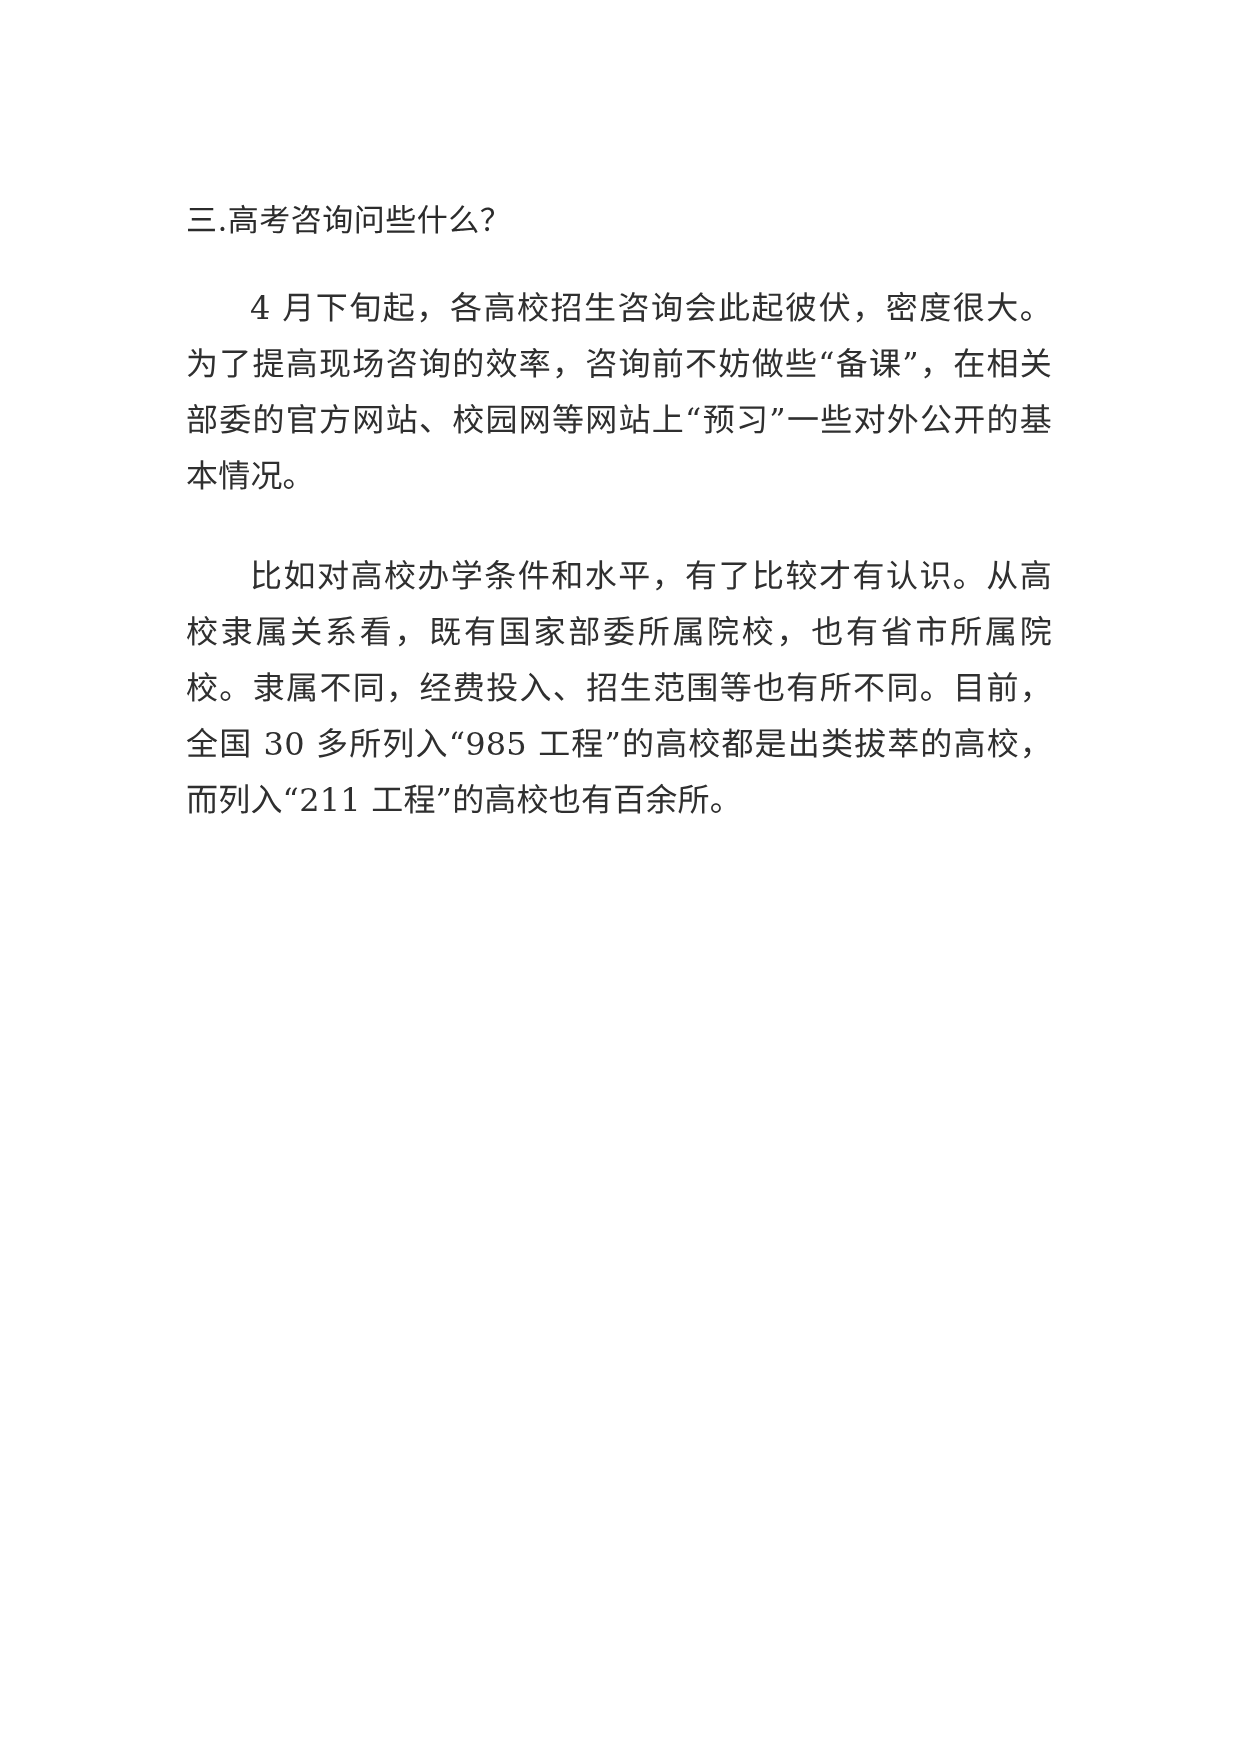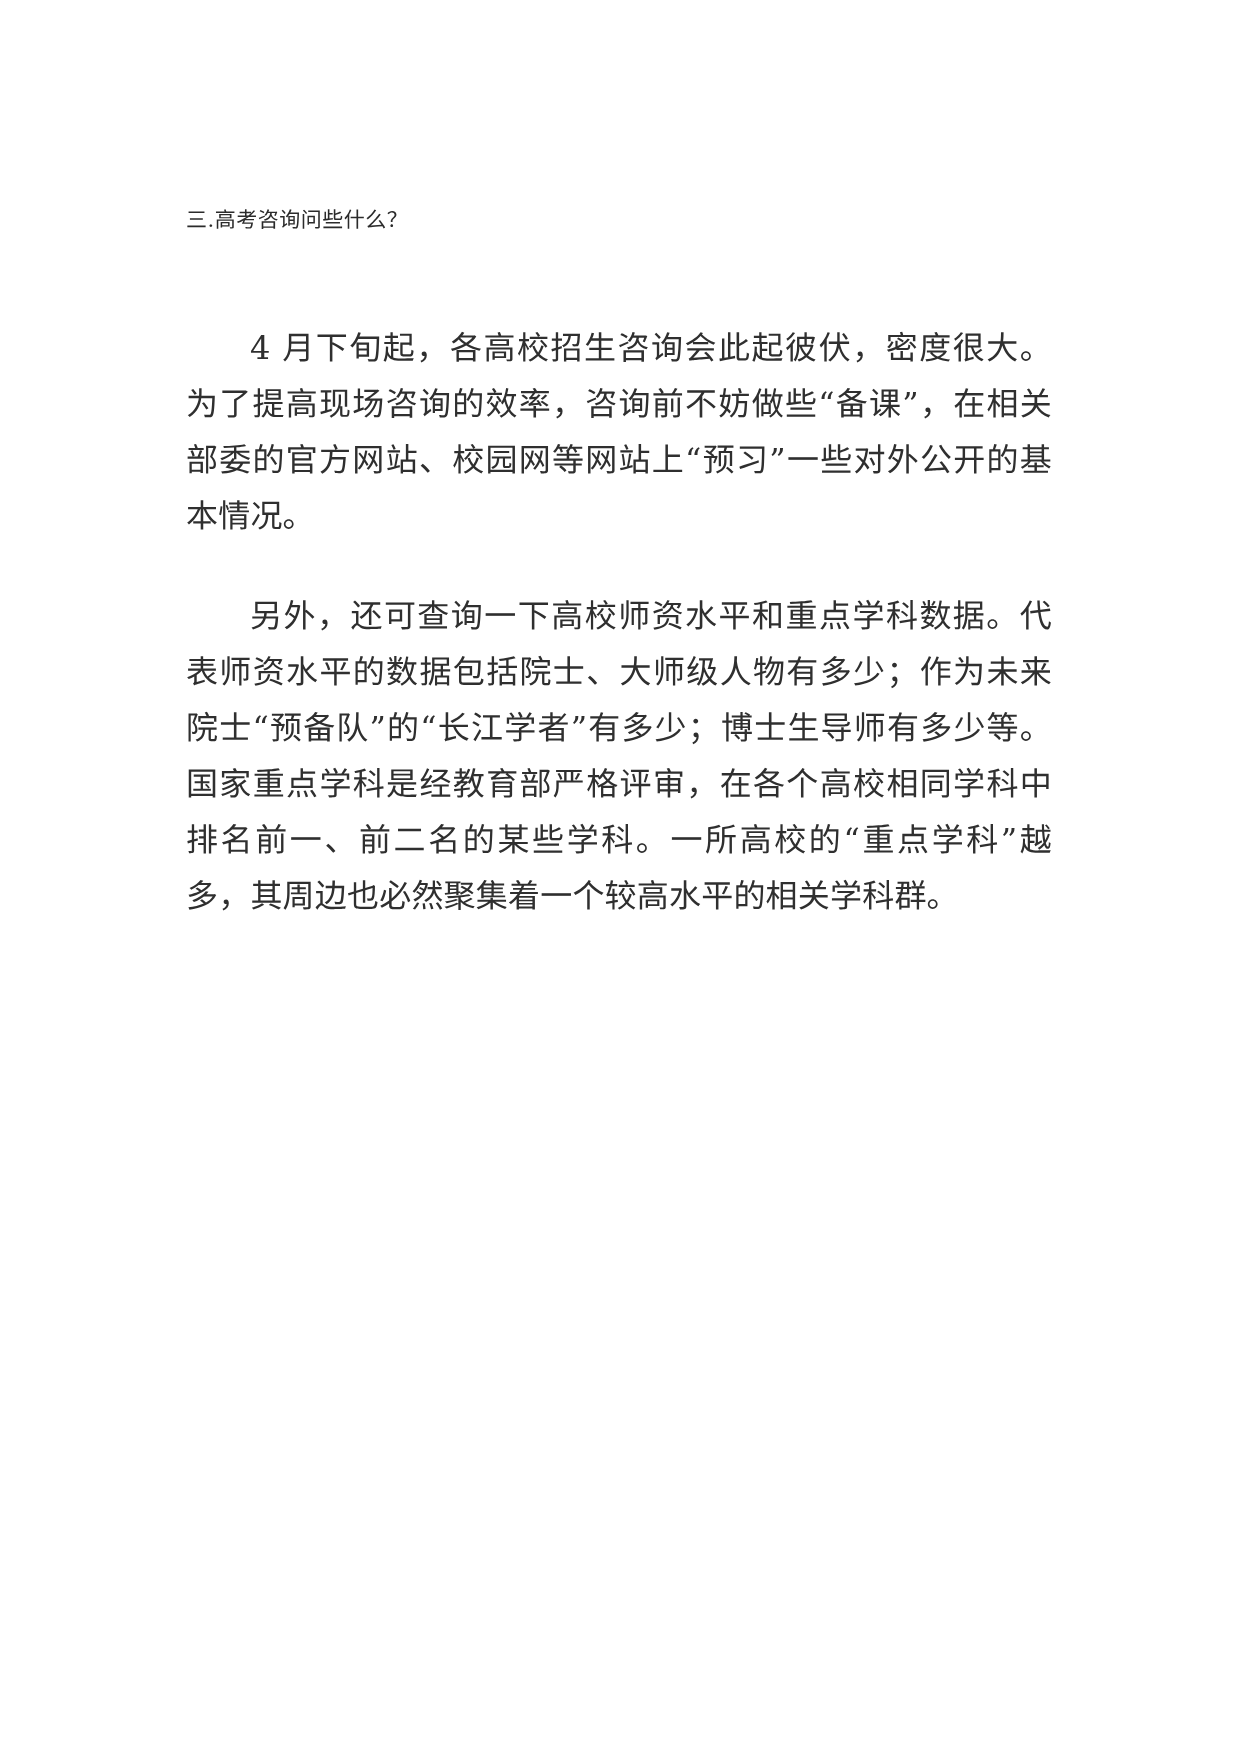--- a/index.html
+++ b/index.html
@@ -18,25 +18,25 @@
     box-sizing: border-box;
   }
   .doc-body {
     position: absolute;
     left: 186px;
     top: 196px;
     width: 866px;
   }
   .heading {
     font-family: "DejaVu Serif", "Liberation Serif", serif;
-    font-size: 21px;
+    font-size: 31px;
     line-height: 48px;
     color: #2b2b2b;
     letter-spacing: 0.5px;
-    margin: 0 0 76px 0;
+    margin: 0 0 36px 0;
     font-weight: 400;
   }
   p.para {
     font-family: "DejaVu Serif", "Liberation Serif", serif;
     font-size: 32px;
     line-height: 56px;
     color: #2f2f2f;
     margin: 0 0 44px 0;
     text-align: justify;
     text-justify: inter-ideograph;
@@ -48,15 +48,15 @@
     margin-bottom: 0;
   }
 </style>
 </head>
 <body>
 
 <div class="page">
   <div class="doc-body">
     <h1 class="heading">三.高考咨询问些什么？</h1>
     <p class="para">4 月下旬起，各高校招生咨询会此起彼伏，密度很大。为了提高现场咨询的效率，咨询前不妨做些“备课”，在相关部委的官方网站、校园网等网站上“预习”一些对外公开的基本情况。</p>
-    <p class="para">另外，还可查询一下高校师资水平和重点学科数据。代表师资水平的数据包括院士、大师级人物有多少；作为未来院士“预备队”的“长江学者”有多少；博士生导师有多少等。国家重点学科是经教育部严格评审，在各个高校相同学科中排名前一、前二名的某些学科。一所高校的“重点学科”越多，其周边也必然聚集着一个较高水平的相关学科群。</p>
+    <p class="para">比如对高校办学条件和水平，有了比较才有认识。从高校隶属关系看，既有国家部委所属院校，也有省市所属院校。隶属不同，经费投入、招生范围等也有所不同。目前，全国 30 多所列入“985 工程”的高校都是出类拔萃的高校，而列入“211 工程”的高校也有百余所。</p>
   </div>
 </div>
 
 </body></html>

